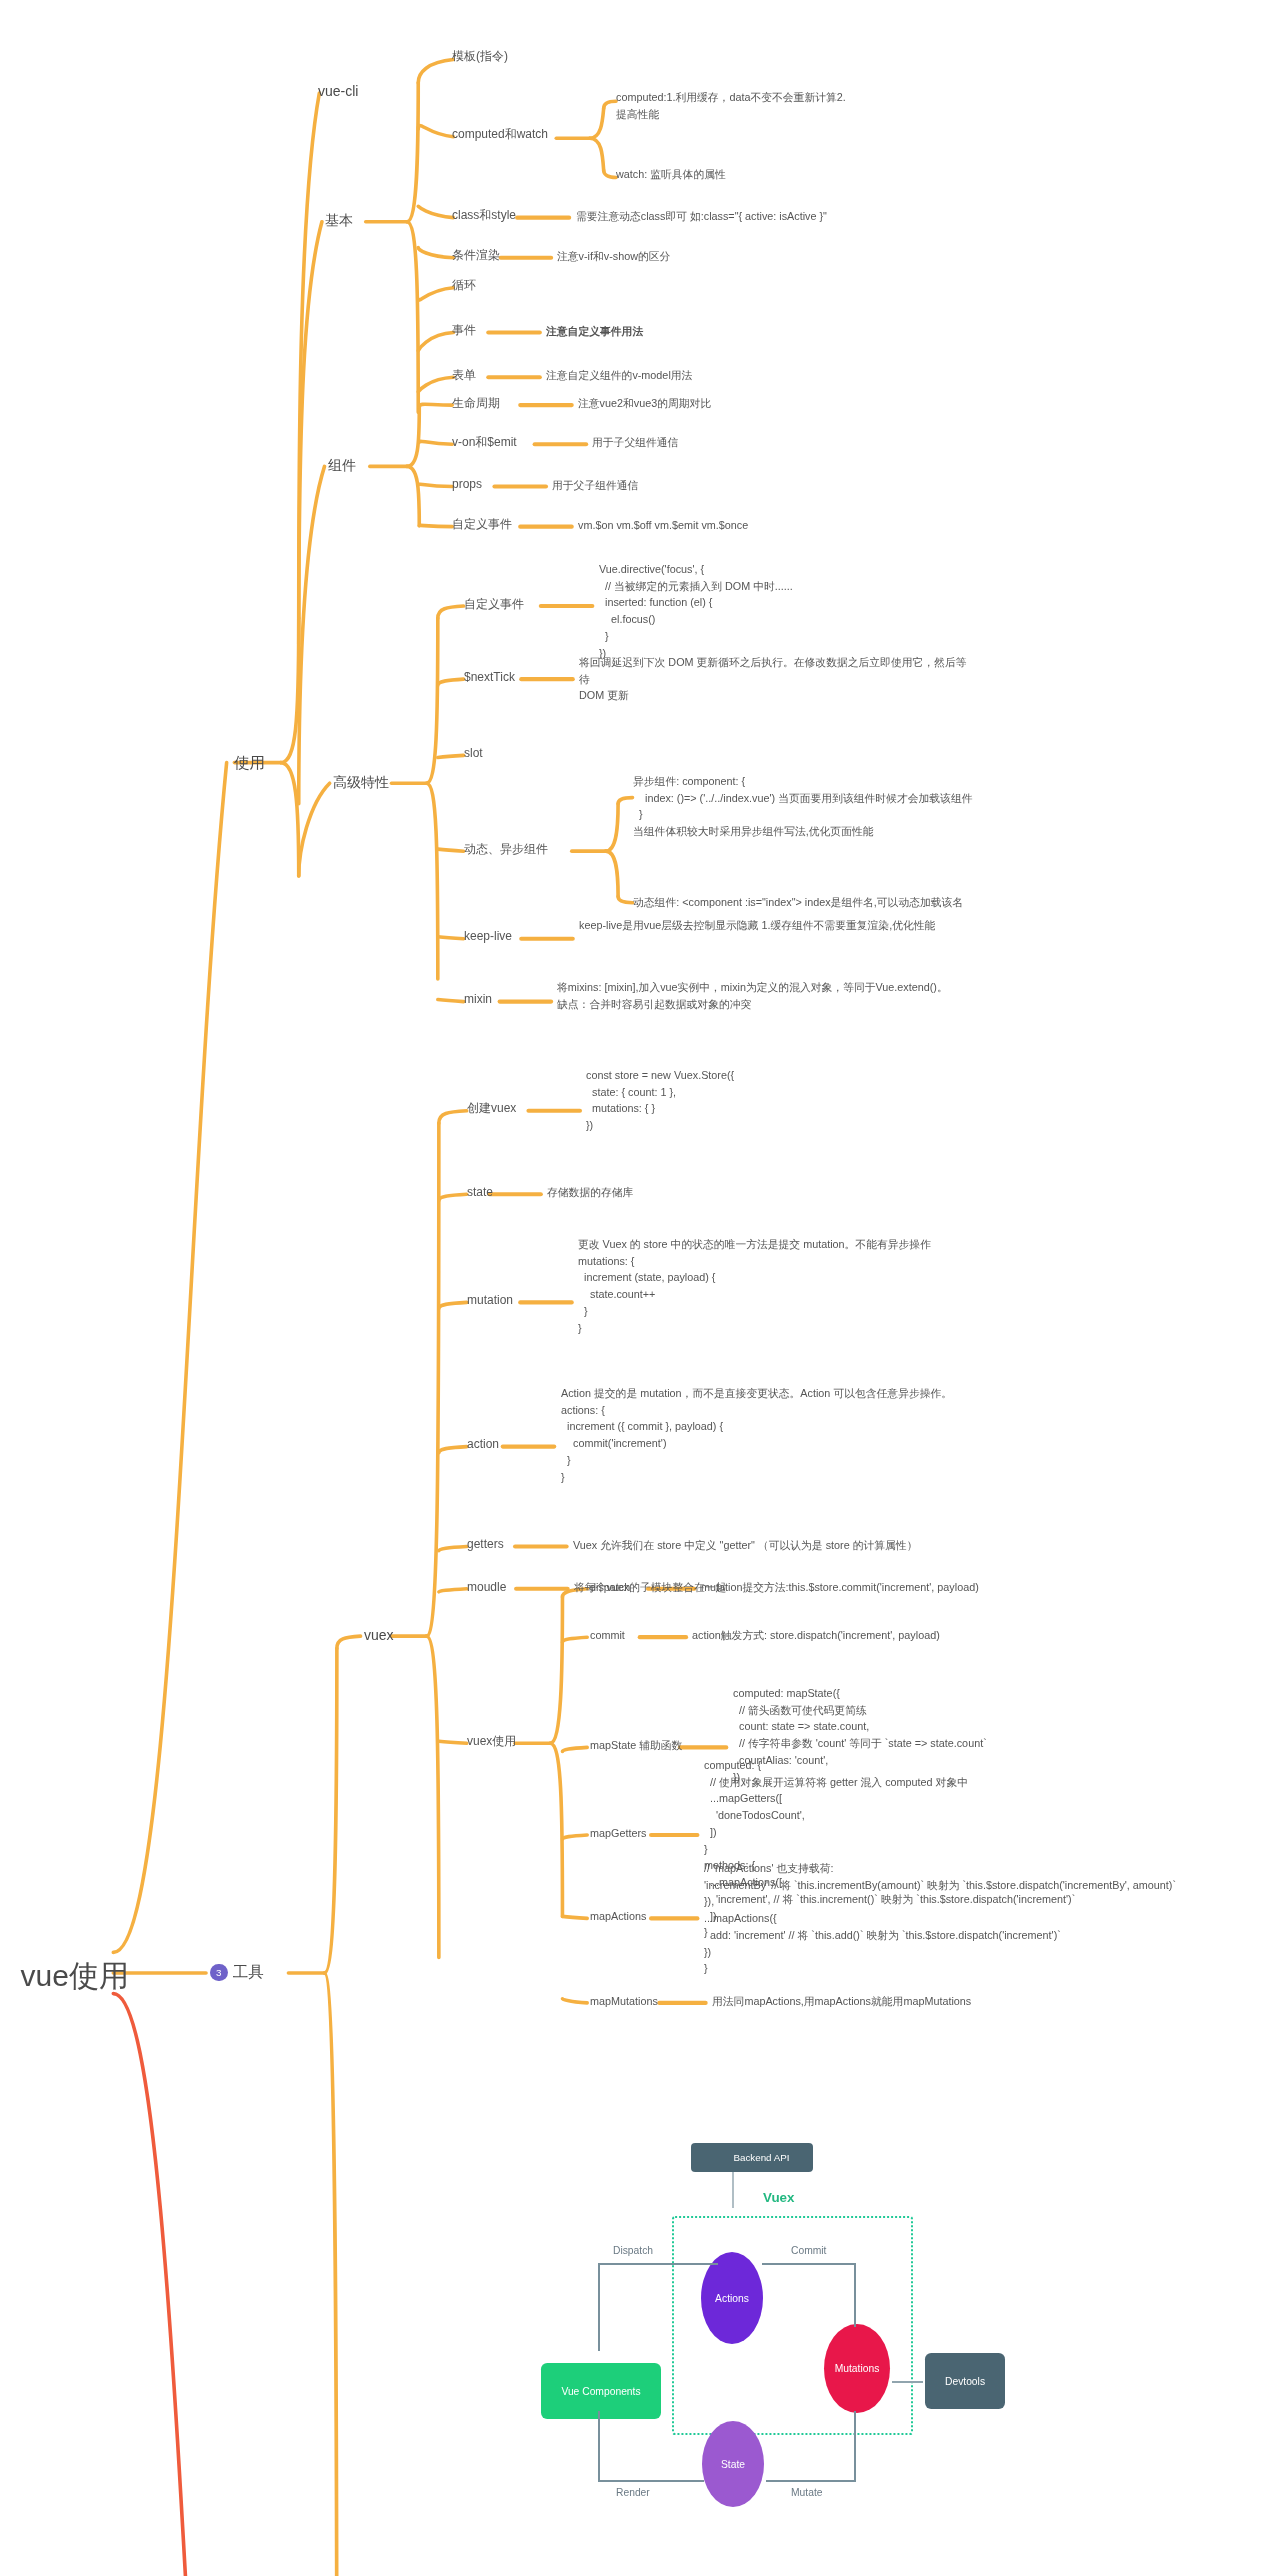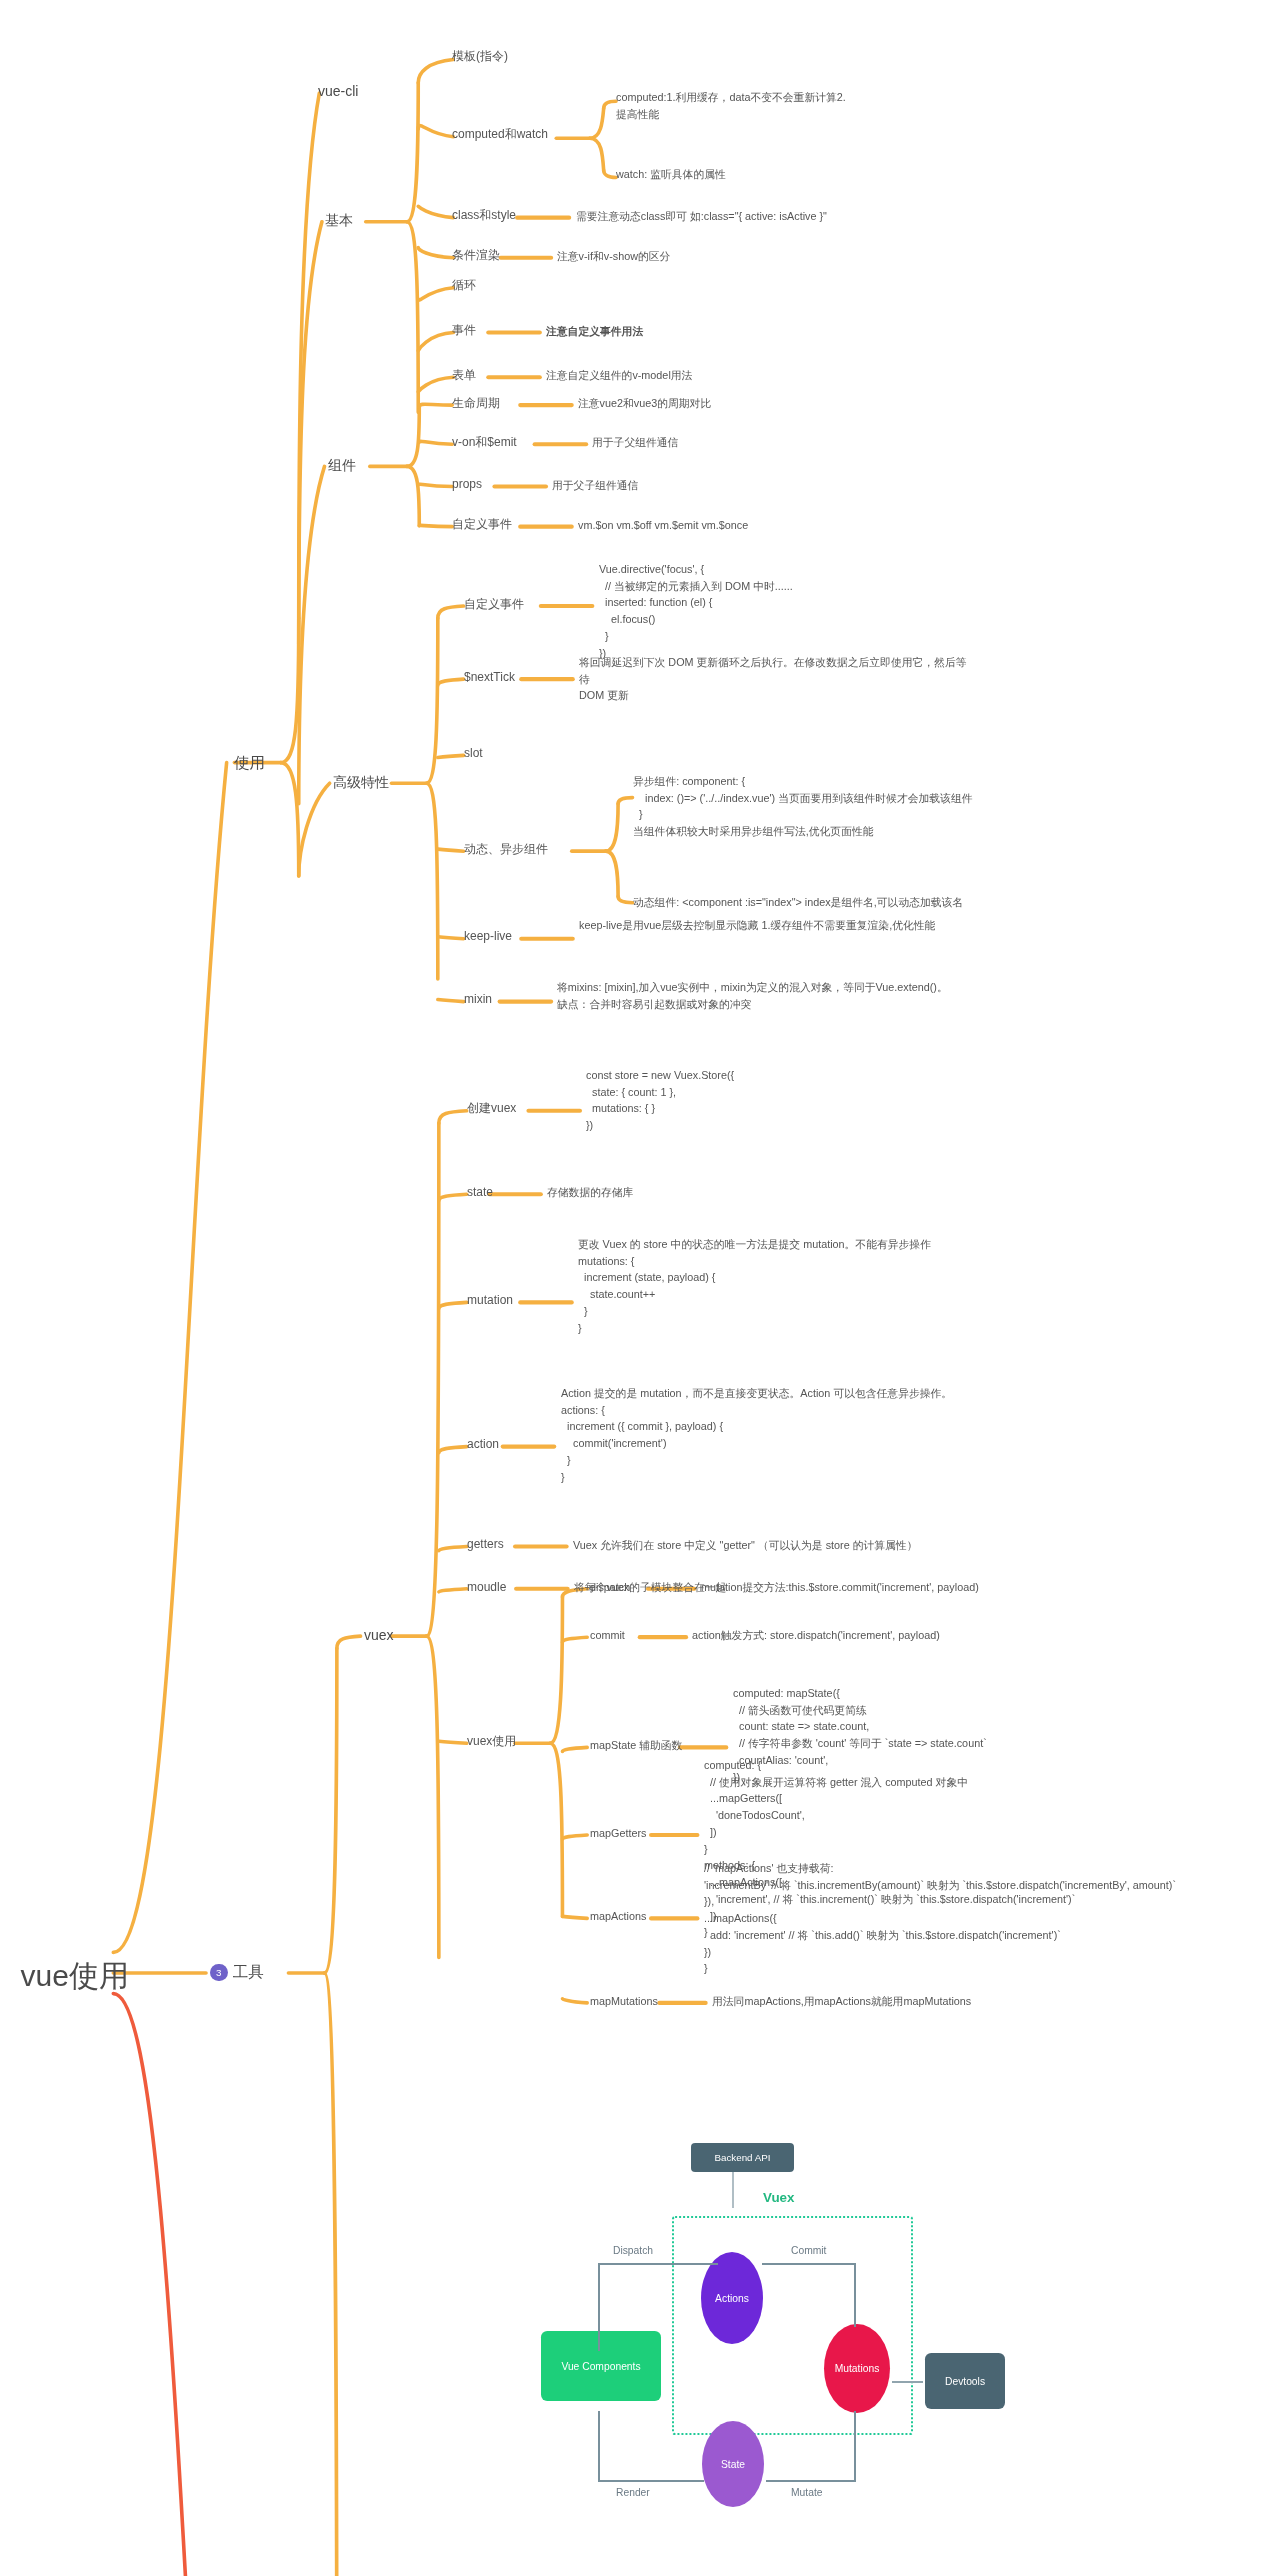--- a/index.html
+++ b/index.html
@@ -321,30 +321,30 @@
 'incrementBy' // 将 `this.incrementBy(amount)` 映射为 `this.$store.dispatch('incrementBy', amount)`
 }),
 ...mapActions({
   add: 'increment' // 将 `this.add()` 映射为 `this.$store.dispatch('increment')`
 })
 }</div>
   <div class="node lvl4" style="left:590px;top:1993px;">mapMutations</div>
   <div class="node lvl4" style="left:712px;top:1993px;">用法同mapActions,用mapActions就能用mapMutations</div>
 
   <div class="vuex-fig" style="left:541px;top:2143px;width:464px;height:412px;">
-    <div class="backend-box" style="left:150px;top:0px;width:103px;height:29px;">Backend API</div>
+    <div class="backend-box" style="left:150px;top:0px;width:103px;height:29px;padding-left:19px;">Backend API</div>
     <div class="vuex-title" style="left:222px;top:47px;">Vuex</div>
     <div class="vx-dash" style="left:131px;top:73px;width:237px;height:215px;"></div>
 
     <div class="vx-line" style="left:191px;top:29px;width:1.5px;height:36px;background:#b0bec5;"></div>
 
     <div class="vx-ell" style="left:160px;top:109px;width:62px;height:92px;background:#6d28d9;">Actions</div>
     <div class="vx-ell" style="left:283px;top:181px;width:66px;height:89px;background:#e8174a;">Mutations</div>
     <div class="vx-ell" style="left:161px;top:278px;width:62px;height:86px;background:#9b59d0;">State</div>
-    <div class="vx-rect" style="left:0px;top:188px;width:120px;height:70px;background:#1dcf7a;">Vue Components</div>
+    <div class="vx-rect" style="left:0px;top:220px;width:120px;height:56px;background:#1dcf7a;">Vue Components</div>
     <div class="vx-rect" style="left:384px;top:210px;width:80px;height:56px;background:#4a6572;">Devtools</div>
 
     <div class="vx-line" style="left:57px;top:120px;width:120px;height:1.5px;"></div>
     <div class="vx-line" style="left:57px;top:120px;width:1.5px;height:88px;"></div>
     <div class="vx-line" style="left:221px;top:120px;width:93px;height:1.5px;"></div>
     <div class="vx-line" style="left:313px;top:120px;width:1.5px;height:64px;"></div>
     <div class="vx-line" style="left:313px;top:268px;width:1.5px;height:70px;"></div>
     <div class="vx-line" style="left:225px;top:337px;width:90px;height:1.5px;"></div>
     <div class="vx-line" style="left:57px;top:337px;width:106px;height:1.5px;"></div>
     <div class="vx-line" style="left:57px;top:268px;width:1.5px;height:70px;"></div>

